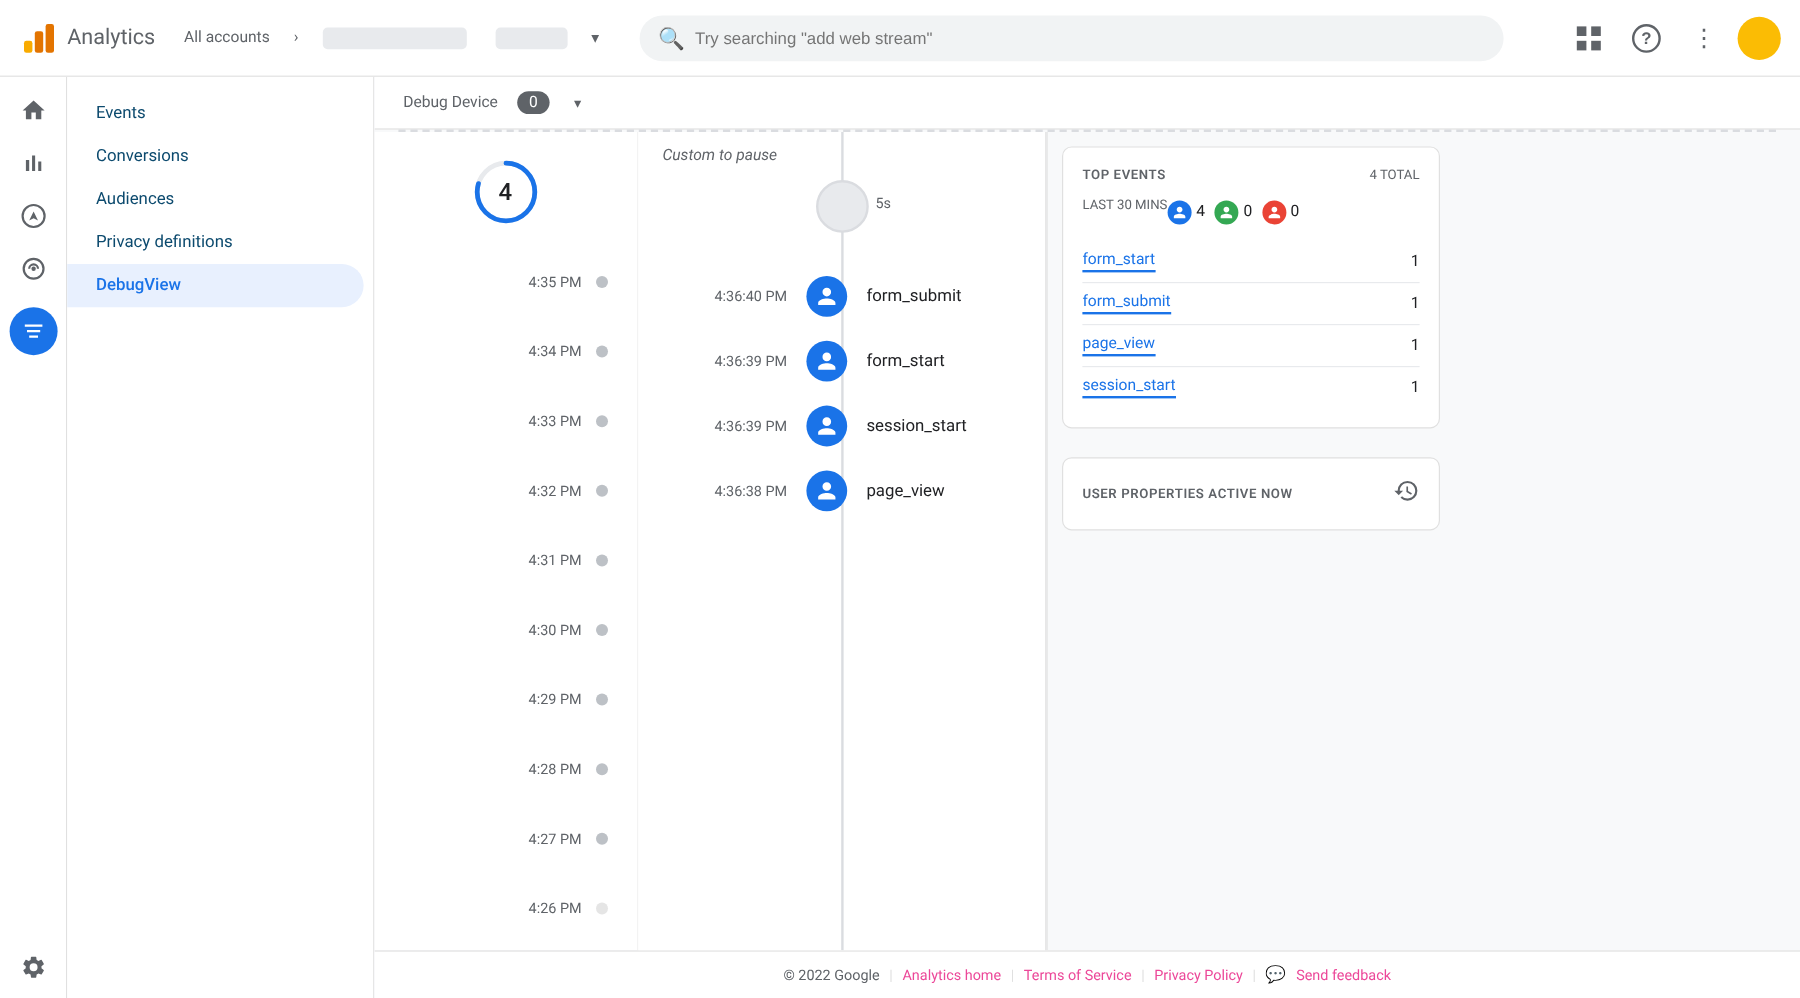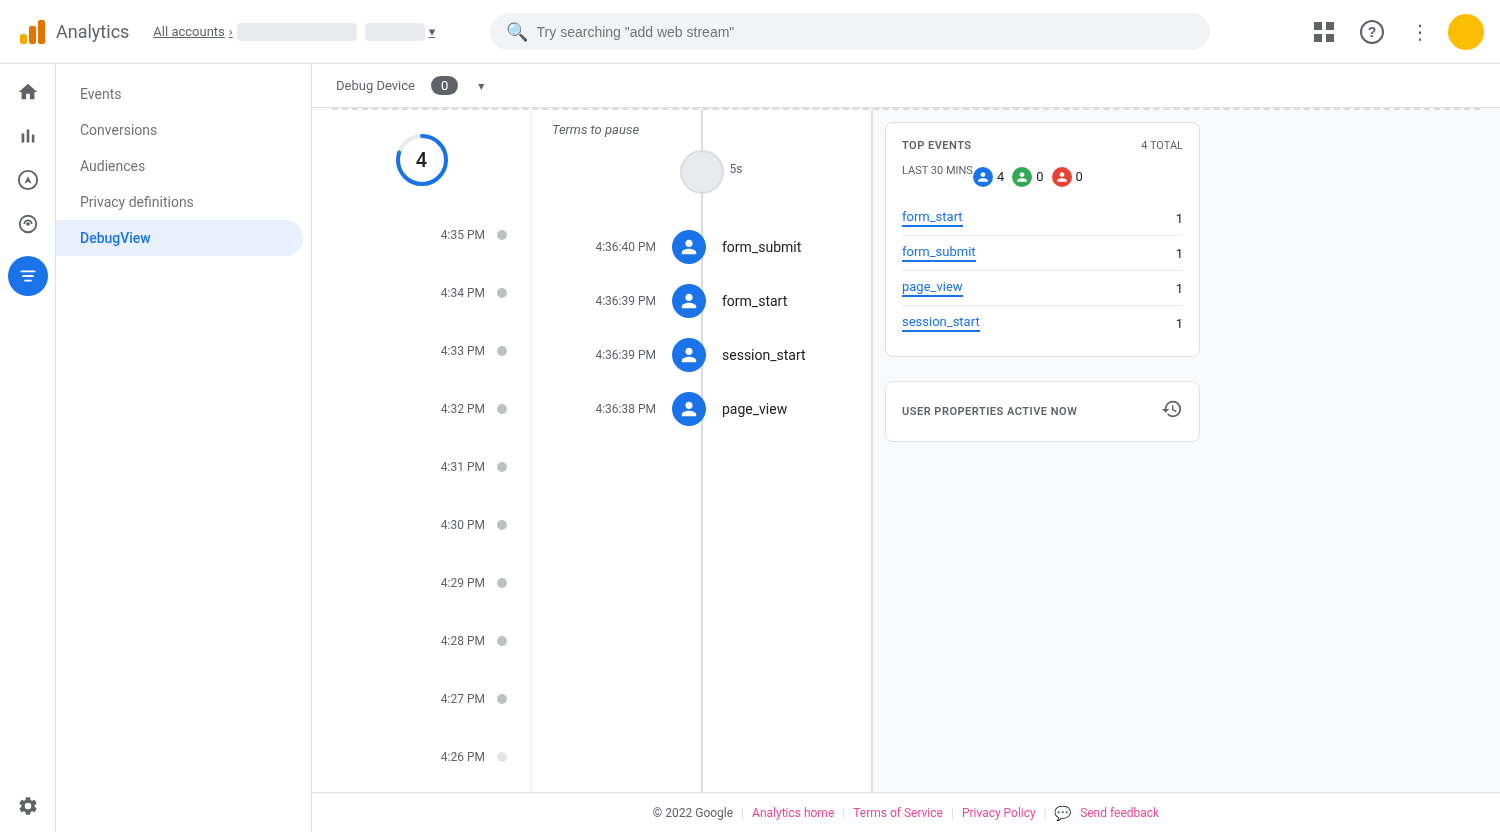--- a/index.html
+++ b/index.html
@@ -2,41 +2,41 @@
 <html><head>
   <meta charset="utf-8">
   <style>
     * { margin: 0; padding: 0; box-sizing: border-box; }
     body { font-family: 'Google Sans', Roboto, Arial, sans-serif; font-size: 14px; background: #f8f9fa; color: #202124; width: 1500px; height: 832px; overflow: hidden; display: flex; flex-direction: column; }
 
     
     .header { display: flex; align-items: center; height: 64px; background: #fff; border-bottom: 1px solid #e0e0e0; padding: 0 16px; gap: 16px; flex-shrink: 0; }
     .header-logo { display: flex; align-items: center; gap: 8px; }
     .logo-text { font-size: 18px; color: #5f6368; font-weight: 400; }
-    .header-account { display: flex; align-items: center; gap: 4px; font-size: 13px; color: #5f6368; margin-left: 8px; text-decoration: underline; }
+    .header-account { display: flex; align-items: center; gap: 20px; font-size: 13px; color: #5f6368; margin-left: 8px; }
     .account-name { background: #e8eaed; border-radius: 4px; padding: 2px 8px; color: #aaa; font-size: 13px; }
     .header-search { flex: 1; max-width: 720px; margin: 0 auto; }
     .search-box { display: flex; align-items: center; background: #f1f3f4; border-radius: 24px; padding: 8px 16px; gap: 8px; width: 100%; }
     .search-input { border: none; background: transparent; outline: none; font-size: 14px; color: #5f6368; width: 100%; }
     .header-actions { display: flex; align-items: center; gap: 8px; margin-left: auto; }
     .icon-btn { width: 40px; height: 40px; border-radius: 50%; border: none; background: transparent; cursor: pointer; display: flex; align-items: center; justify-content: center; color: #5f6368; font-size: 20px; }
     .avatar { width: 36px; height: 36px; border-radius: 50%; background: #fbbc04; display: flex; align-items: center; justify-content: center; color: #fff; font-size: 16px; font-weight: 500; }
 
     
     .main { display: flex; flex: 1; overflow: hidden; }
 
     
     .sidebar-icons { width: 56px; background: #fff; border-right: 1px solid #e0e0e0; display: flex; flex-direction: column; align-items: center; padding-top: 8px; gap: 4px; flex-shrink: 0; }
     .sidebar-icon-btn { width: 40px; height: 40px; border-radius: 50%; border: none; background: transparent; cursor: pointer; display: flex; align-items: center; justify-content: center; color: #5f6368; font-size: 20px; }
     .sidebar-icon-btn.active-blue { background: #1a73e8; color: #fff; border-radius: 50%; }
     .sidebar-icons-bottom { margin-top: auto; padding-bottom: 12px; }
 
     
     .nav-menu { width: 256px; background: #fff; border-right: 1px solid #e0e0e0; padding: 12px 0; flex-shrink: 0; }
-    .nav-item { padding: 10px 24px; cursor: pointer; font-size: 14px; color: #737373; border-radius: 0 20px 20px 0; margin-right: 8px; }
+    .nav-item { padding: 10px 24px; cursor: pointer; font-size: 14px; color: #0c4a6e; border-radius: 0 20px 20px 0; margin-right: 8px; }
     .nav-item.active { background: #e8f0fe; color: #1a73e8; font-weight: 500; }
 
     
     .content { flex: 1; display: flex; flex-direction: column; overflow: hidden; background: #f8f9fa; }
     .content-header { padding: 12px 24px; background: #fff; border-bottom: 1px solid #e0e0e0; display: flex; align-items: center; gap: 16px; }
     .debug-device-label { font-size: 13px; color: #5f6368; }
     .debug-device-badge { background: #5f6368; color: #fff; border-radius: 12px; padding: 2px 10px; font-size: 13px; }
     .dropdown-arrow { color: #5f6368; font-size: 12px; }
 
     .content-body { display: flex; flex: 1; overflow: hidden; }
@@ -243,21 +243,21 @@
               <div class="timeline-dot"></div>
             </div>
             <div class="timeline-row">
               <span class="timeline-time">4:26 PM</span>
               <div class="timeline-dot" style="background:#ccc;opacity:0.5;"></div>
             </div>
           </div>
         </div>
 
         <div class="events-panel" style="position:relative;min-width:300px;overflow:hidden;">
-          <span class="click-to-pause">Terms to pause</span>
+          <span class="click-to-pause">Custom to pause</span>
 
           <div style="position:absolute;left:50%;top:0;bottom:0;width:2px;background:#dadce0;transform:translateX(-50%);"></div>
 
           <div style="position:absolute;top:40px;left:50%;transform:translateX(-50%);width:44px;height:44px;border-radius:50%;background:#e8eaed;border:2px solid #dadce0;"></div>
 
           <span style="position:absolute;top:52px;left:calc(50% + 28px);font-size:12px;color:#5f6368;">5s</span>
 
           <div style="position:absolute;top:110px;left:0;right:16px;">
 
             <div style="display:flex;align-items:center;padding:10px 0;">

